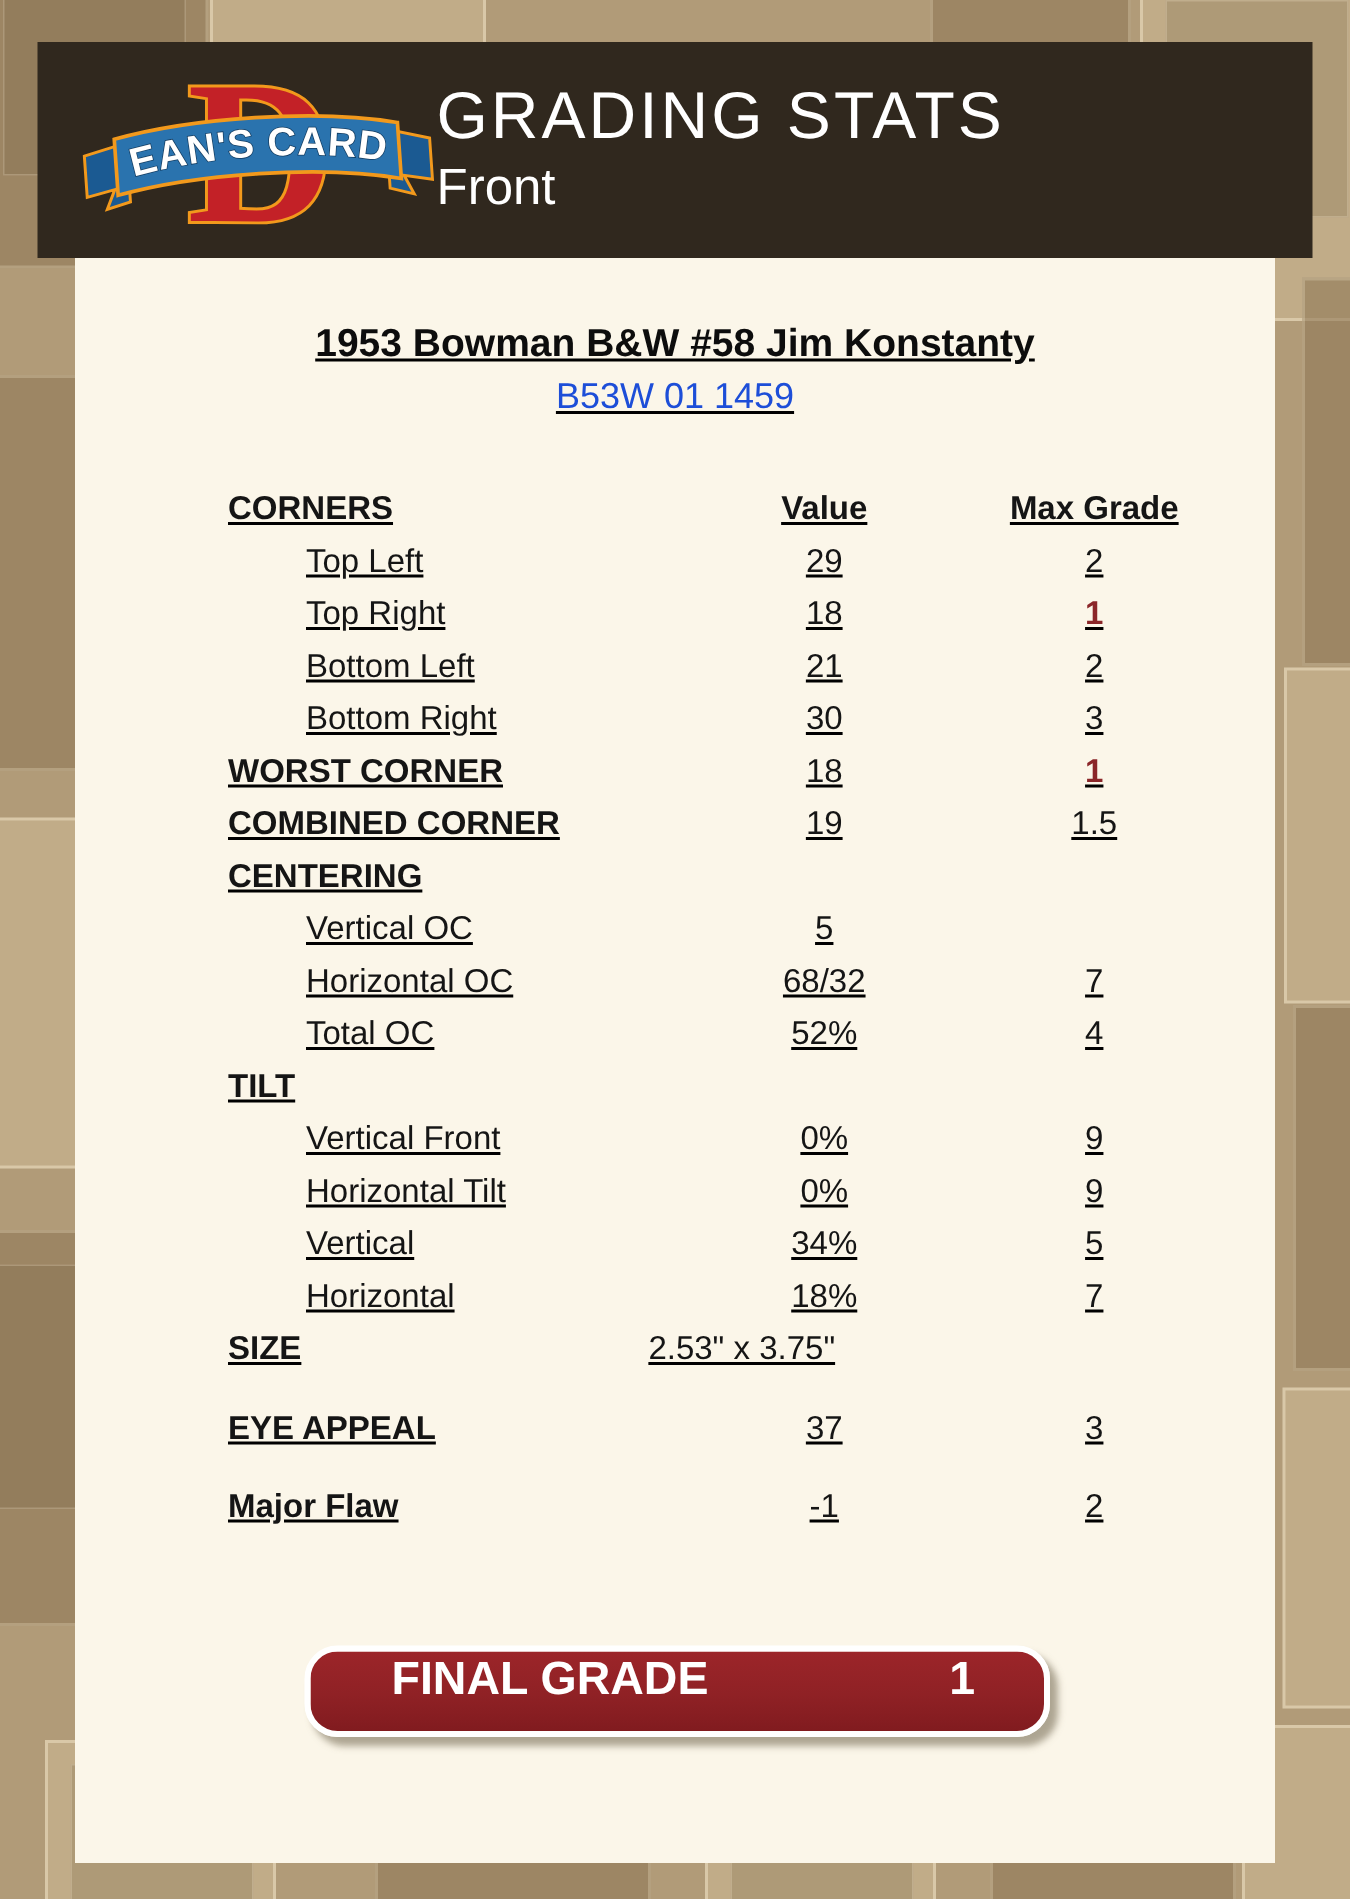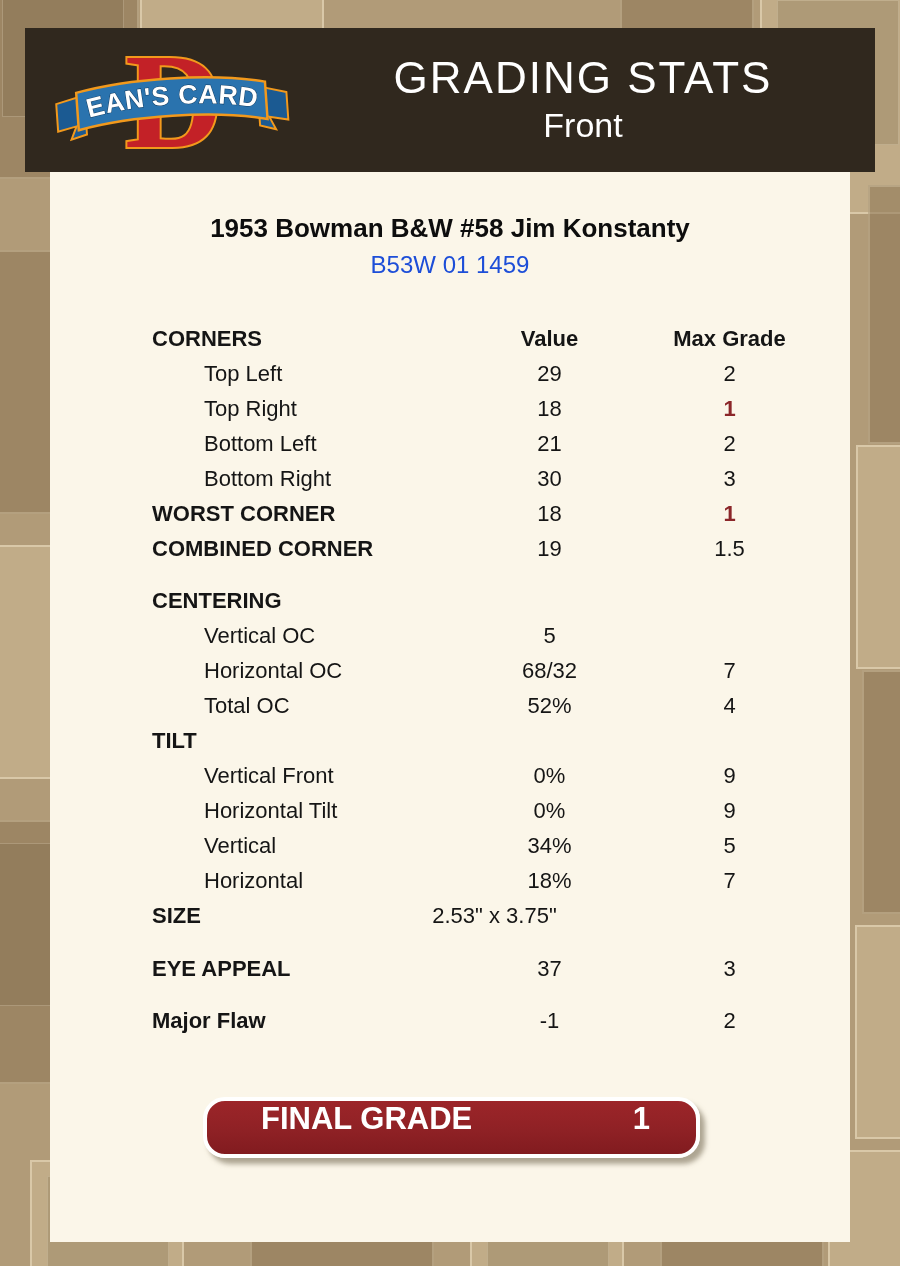--- a/index.html
+++ b/index.html
@@ -41,30 +41,31 @@
   .header {
     position: absolute;
     left: 25px; top: 28px;
     width: 850px; height: 144px;
     background: var(--header-bg);
     z-index: 2;
     display: flex;
     align-items: center;
   }
   .logo { width: 238px; height: 130px; margin-left: 28px; flex: 0 0 auto; }
-  .h-text { flex: 1; text-align: center; color: #ffffff; padding-bottom: 2px; }
+  .h-text { flex: 1; color: #ffffff; padding-bottom: 2px; }
   .h-main { font-size: 44px; line-height: 50px; letter-spacing: 2px; }
   .h-sub  { font-size: 34px; line-height: 40px; margin-top: 2px; }
 
   .panel {
     position: absolute;
     left: 50px; top: 172px;
     width: 800px; height: 1070px;
     background: var(--panel-bg);
     z-index: 1;
+    text-decoration: underline;
   }
   .card-title {
     margin-top: 41px;
     text-align: center;
     font-size: 26px;
     font-weight: bold;
     color: #0d0d0d;
   }
   .card-serial {
     margin-top: 7px;
@@ -195,21 +196,21 @@
         <div class="row section">
           <div class="lab">WORST CORNER</div>
           <div class="val">18</div>
           <div class="max red">1</div>
         </div>
         <div class="row section">
           <div class="lab">COMBINED CORNER</div>
           <div class="val">19</div>
           <div class="max">1.5</div>
         </div>
-        <div class="row section" style="margin-top: 17px;">
+        <div class="row section" style="">
           <div class="lab">CENTERING</div>
           <div class="val"></div>
           <div class="max"></div>
         </div>
         <div class="row item">
           <div class="lab indent">Vertical OC</div>
           <div class="max">5</div>
         </div>
         <div class="row item">
           <div class="lab indent">Horizontal OC</div>

